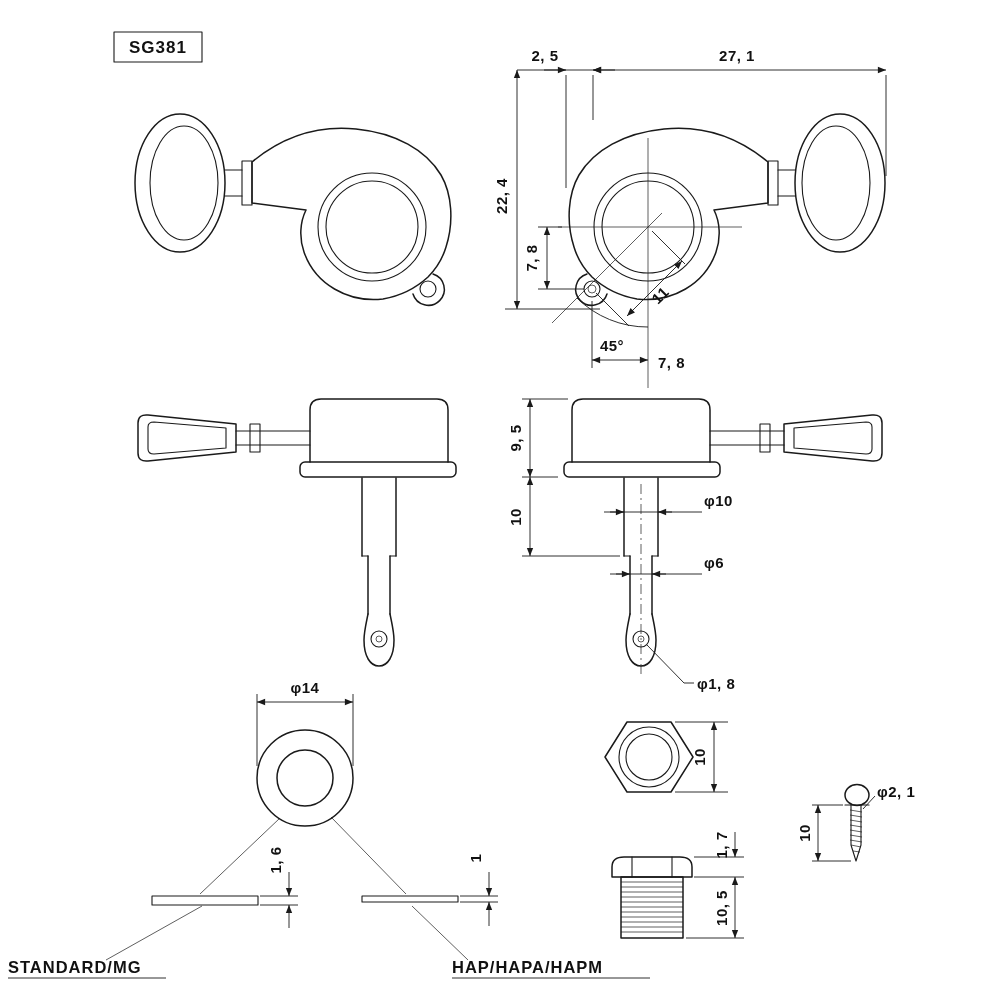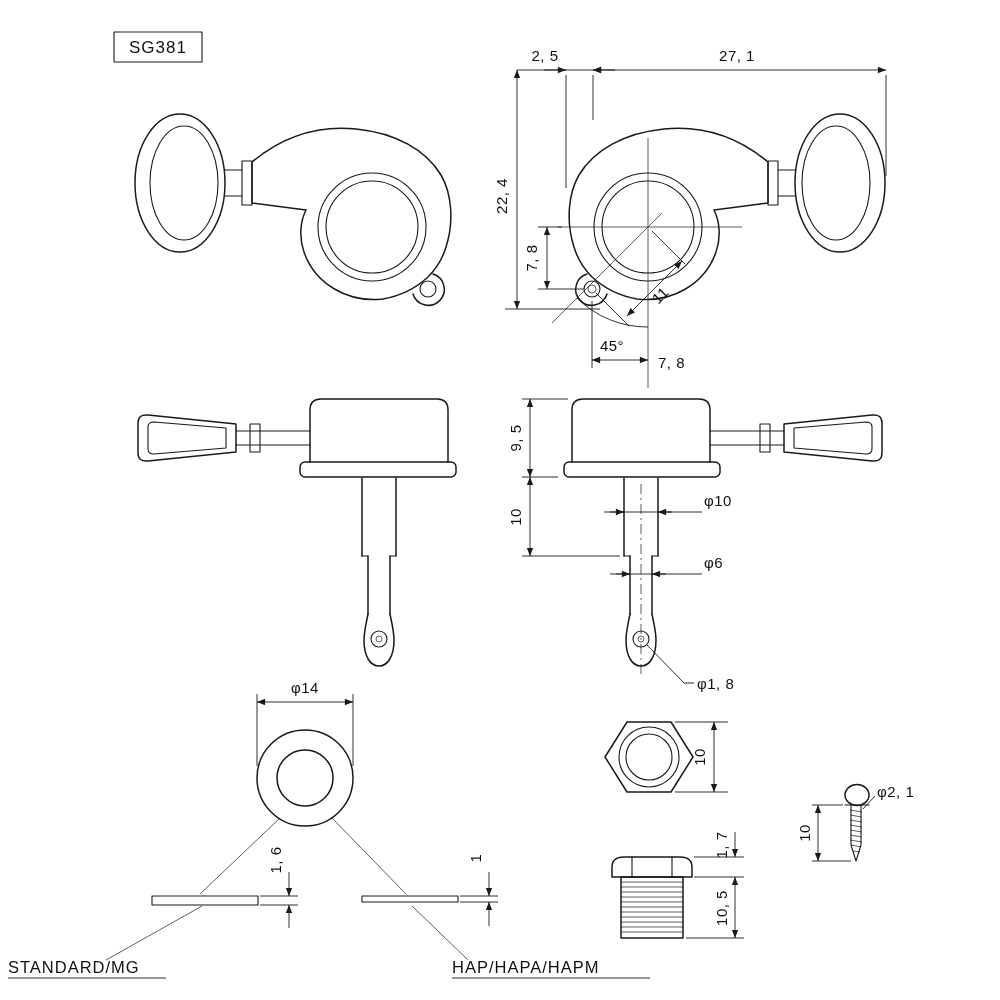--- a/index.html
+++ b/index.html
@@ -1,16 +1,16 @@
 <!DOCTYPE html>
 <html><head>
 <meta charset="utf-8">
 <style>
   html,body{margin:0;padding:0;background:#ffffff;}
-  .stage{width:795px;height:1000px;position:relative;background:#fff;}
+  .stage{width:795px;height:1000px;position:relative;background:#fff;font-weight:bold;}
   svg{display:block;}
   .ol{fill:none;stroke:#1a1a1a;stroke-width:1.5;stroke-linejoin:round;stroke-linecap:round;}
   .ol2{fill:none;stroke:#1a1a1a;stroke-width:1.1;stroke-linejoin:round;stroke-linecap:round;}
   .dim{fill:none;stroke:#1a1a1a;stroke-width:0.9;}
   .cl{fill:none;stroke:#1a1a1a;stroke-width:0.7;}
   text{fill:#111;font-family:"Liberation Sans",sans-serif;font-size:15px;letter-spacing:0.5px;}
   .lbl{font-size:16.5px;letter-spacing:1px;}
   .model{font-size:17px;letter-spacing:1px;}
 </style>
 </head>

